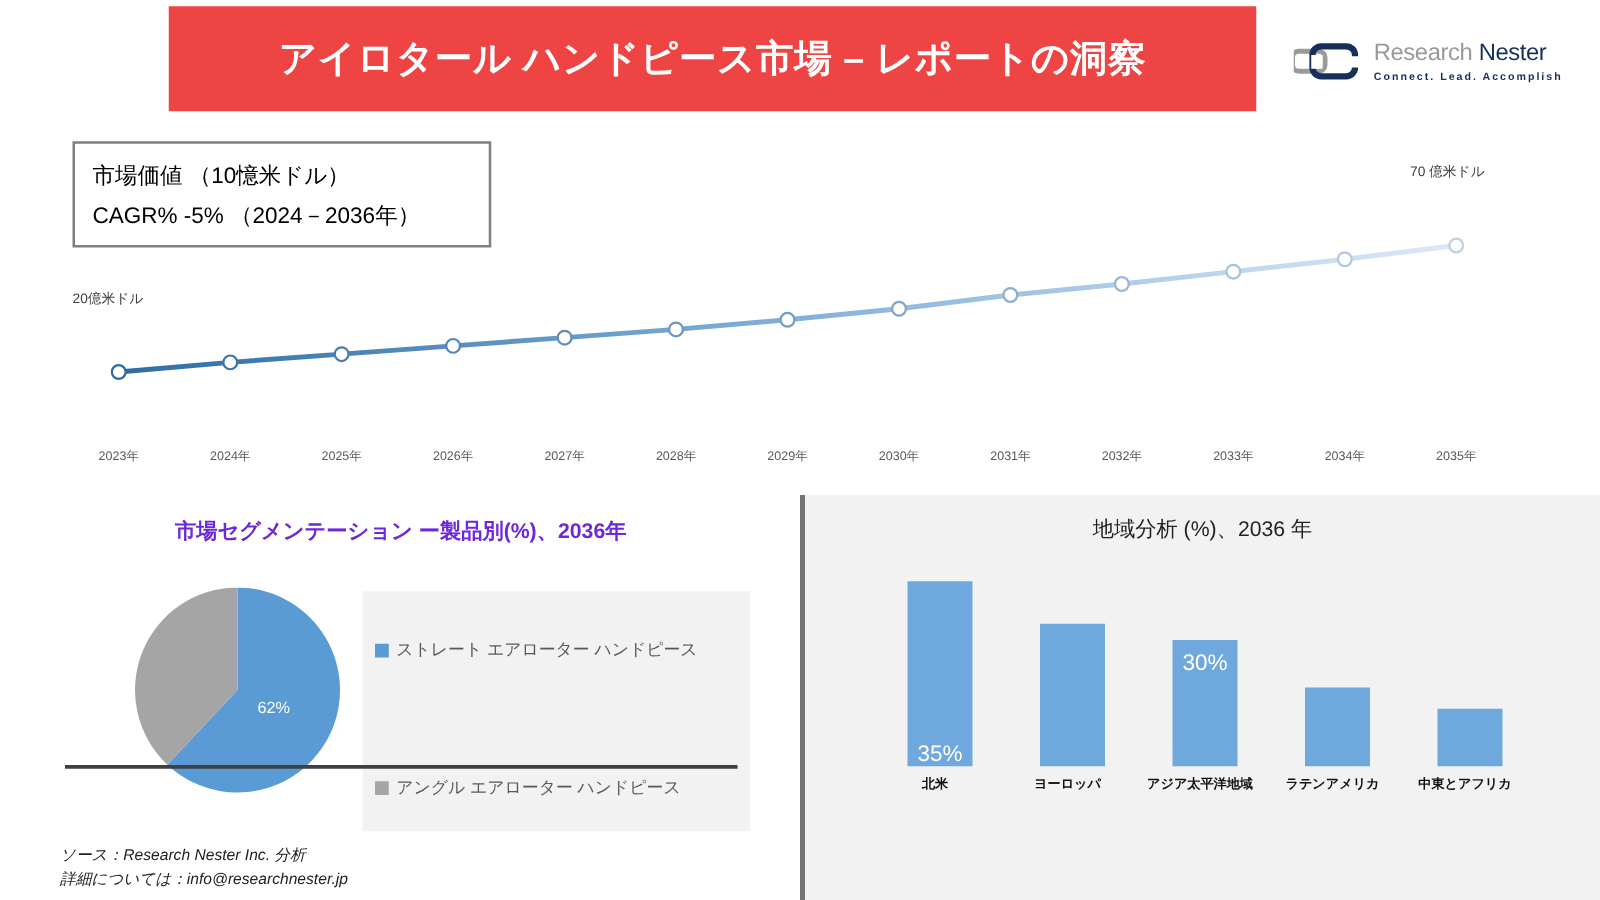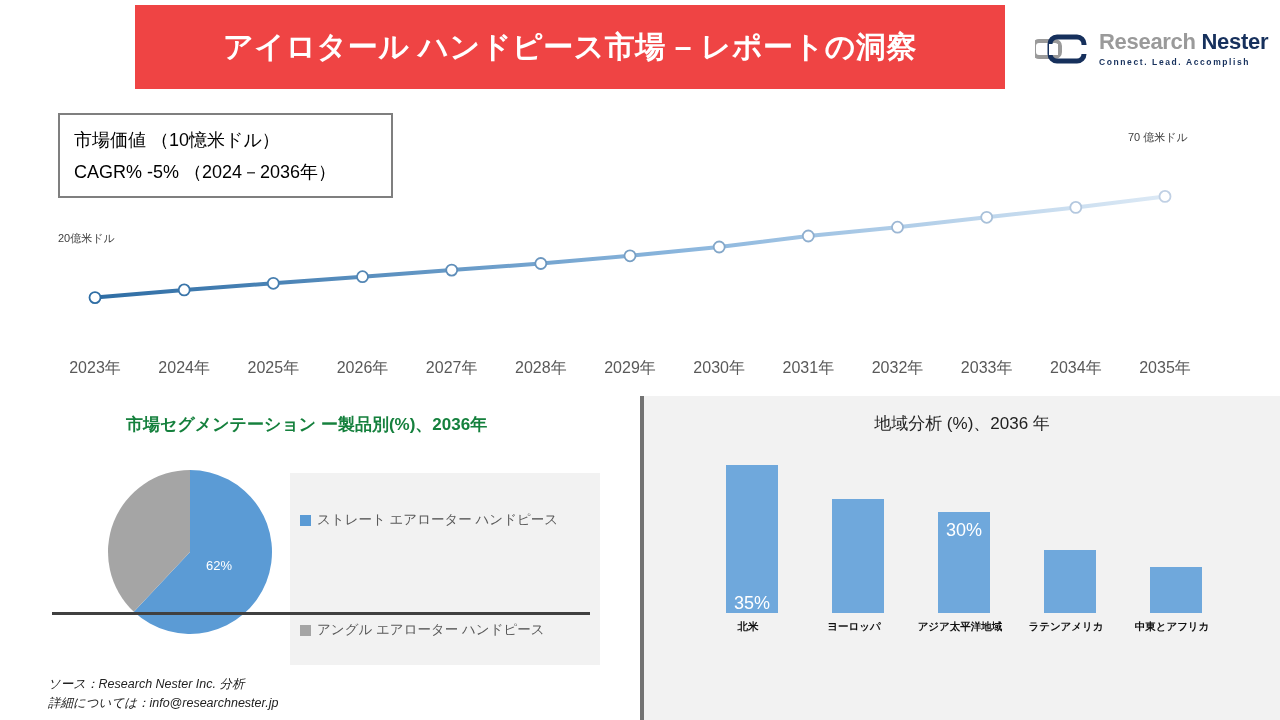--- a/index.html
+++ b/index.html
@@ -17,21 +17,21 @@
   .header-title{
     color:#ffffff;font-size:30px;font-weight:bold;letter-spacing:.5px;
     white-space:nowrap;
   }
   .logo-wrap{
     position:absolute;left:1035px;top:20px;width:230px;height:58px;
     display:flex;align-items:center;
   }
   .logo-mark{width:56px;height:34px;flex:0 0 auto;margin-right:8px;}
   .logo-text{display:flex;flex-direction:column;line-height:1;}
-  .logo-line1{font-size:22px;font-weight:bold;letter-spacing:-.3px;white-space:nowrap;}
+  .logo-line1{font-size:19px;font-weight:normal;letter-spacing:-.3px;white-space:nowrap;}
   .logo-line1 .grey{color:#9a9a9a;}
   .logo-line1 .navy{color:#16305c;}
   .logo-line2{
     font-size:8.5px;font-weight:bold;color:#16305c;letter-spacing:1.6px;
     margin-top:5px;white-space:nowrap;
   }
   
   .value-box{
     position:absolute;left:30px;top:113px;width:335px;height:85px;
     border:2px solid #7f7f7f;background:#ffffff;
@@ -44,27 +44,27 @@
   .axis-top-label{
     position:absolute;left:1128px;top:130px;font-size:11px;color:#404040;white-space:nowrap;
   }
   .axis-left-label{
     position:absolute;left:58px;top:231px;font-size:11px;color:#404040;white-space:nowrap;
   }
   .xlabels{
     position:absolute;left:50px;top:358px;width:1180px;height:22px;
   }
   .xlabel{
-    position:absolute;font-size:16px;color:#595959;
+    position:absolute;font-size:10px;color:#595959;
     transform:translateX(-50%);white-space:nowrap;
   }
   
   .pie-panel{position:absolute;left:0;top:395px;width:625px;height:325px;}
   .pie-title{
-    position:absolute;left:126px;top:18px;font-size:17px;font-weight:bold;color:#15803d;
+    position:absolute;left:140px;top:18px;font-size:17px;font-weight:bold;color:#6d28d9;
     white-space:nowrap;
   }
   .pie-chart{
     position:absolute;left:95px;top:75px;width:190px;height:165px;
   }
   .pie-pct{
     position:absolute;left:206px;top:163px;color:#ffffff;font-size:13px;
   }
   .legend-panel{
     position:absolute;left:290px;top:78px;width:310px;height:192px;

